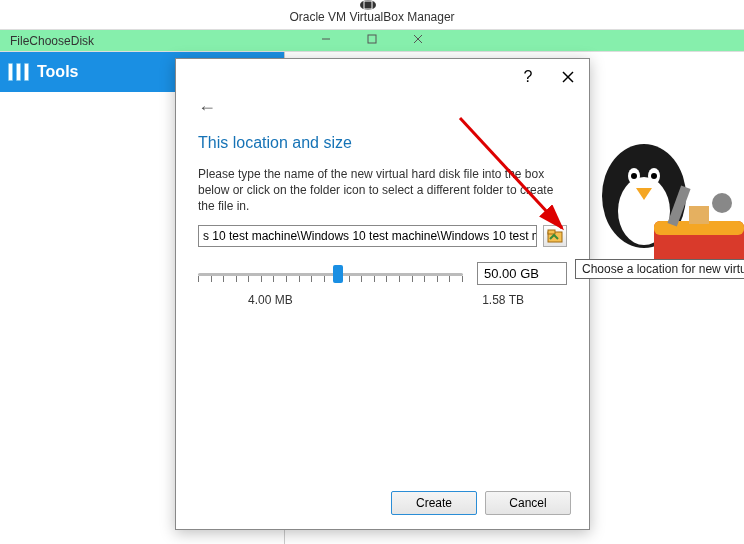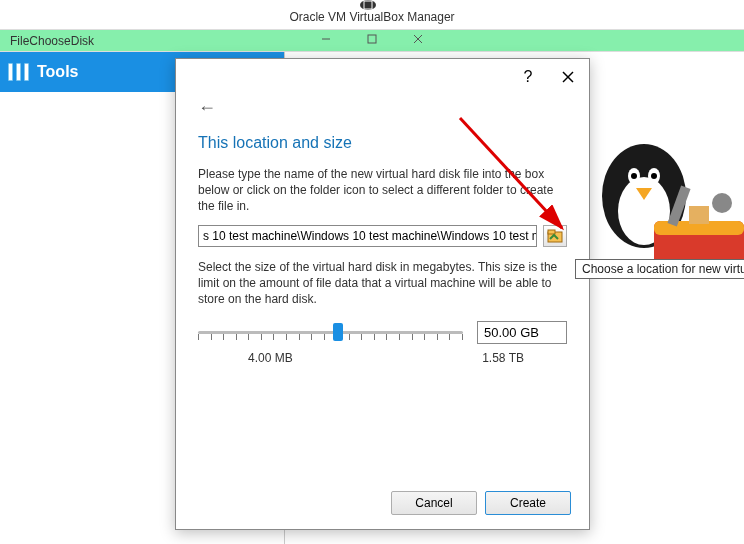--- a/index.html
+++ b/index.html
@@ -146,21 +146,20 @@
     <div class="path-row">
       <div class="path-input">s 10 test machine\Windows 10 test machine\Windows 10 test machine.vdi</div>
       <div class="folder-btn">
         <svg width="16" height="14">
           <rect x="1" y="3" width="14" height="10" fill="#f6c052" stroke="#a06a10"></rect>
           <rect x="1" y="1" width="7" height="4" fill="#f6c052" stroke="#a06a10"></rect>
           <polyline points="3,10 7,6 11,10" fill="none" stroke="#3a8a3a" stroke-width="2"></polyline>
         </svg>
       </div>
     </div>
-    <div class="para">Select the size of the virtual hard disk in megabytes. This size is the limit on the amount of file data that a virtual machine will be able to store on the hard disk.</div>
     <div class="slider-row">
       <div class="slider-wrap">
         <div class="track"></div>
         <div class="ticks">
             <span></span>
             <span></span>
             <span></span>
             <span></span>
             <span></span>
             <span></span>
@@ -184,22 +183,22 @@
         <div class="thumb"></div>
       </div>
       <input class="size-input" value="50.00 GB" style="">
     </div>
     <div class="range-labels">
       <span>4.00 MB</span>
       <span>1.58 TB</span>
     </div>
   </div>
   <div class="dlg-buttons">
+    <div class="btn primary">Create</div>
     <div class="btn">Cancel</div>
-    <div class="btn primary">Create</div>
   </div>
 </div>
 
 <svg class="arrow" style="left:452px; top:110px;" width="130" height="140">
   <defs>
       <marker id="ah" markerWidth="10" markerHeight="10" refX="8" refY="3" orient="auto">
         <path d="M0,0 L9,3 L0,6 Z" fill="#d00"></path>
       </marker>
     </defs>
   <line x1="8" y1="8" x2="110" y2="118" stroke="#d00" stroke-width="3" marker-end="url(#ah)"></line>

